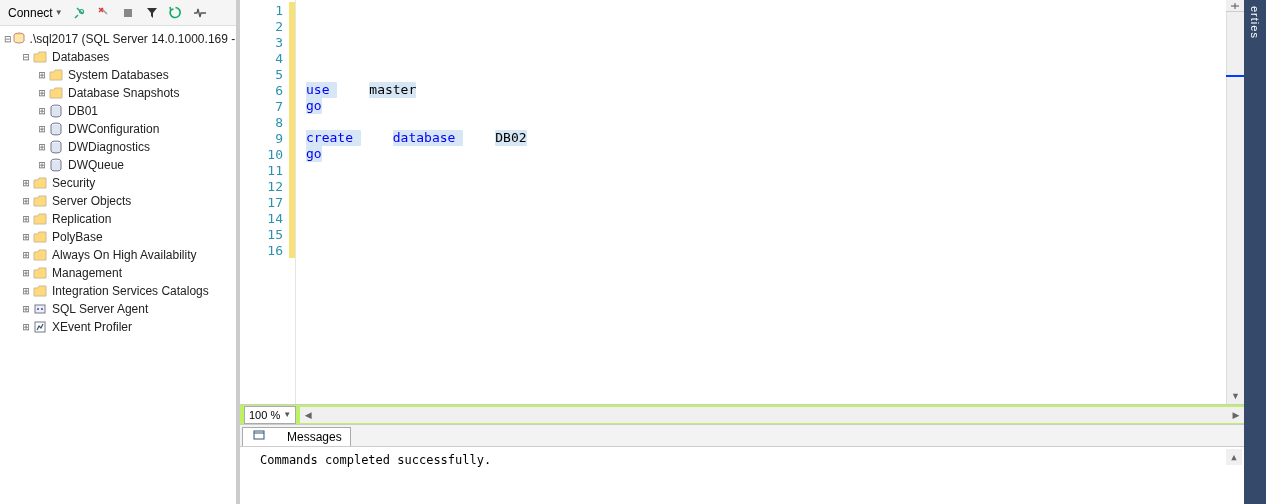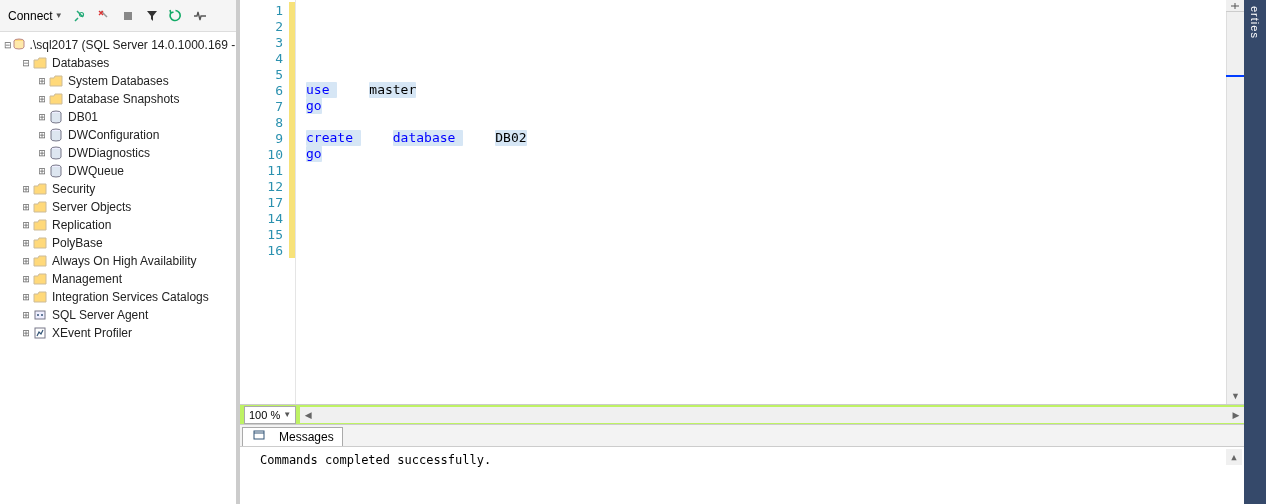--- a/index.html
+++ b/index.html
@@ -22,21 +22,21 @@
     flex-direction: column;
     position: relative;
   }
   .explorer-toolbar {
     display: flex;
     align-items: center;
     padding: 4px 4px;
     border-bottom: 1px solid #ddd;
     gap: 2px;
     background: #f5f5f5;
-    height: 32px;
+    height: 26px;
   }
   .explorer-toolbar .connect {
     display: flex;
     align-items: center;
     gap: 2px;
     padding: 2px 4px;
     cursor: pointer;
   }
   .tbtn {
     width: 22px;
@@ -176,21 +176,21 @@
     display:flex; align-items:center; justify-content:center;
     color:#666; font-size:9px; cursor:pointer;
   }
   .hscroll .l{left:0;} .hscroll .r{right:0;}
 
   .tabs-row {
     height:22px; display:flex; align-items:flex-end;
     background:#f3f3f3; border-top:1px solid #ccc; padding-left:2px;
   }
   .tab {
-    display:flex; align-items:flex-start; gap:8px;
+    display:flex; align-items:flex-start; gap:16px;
     background:#fff; border:1px solid #aaa; border-bottom:none;
     padding:2px 8px; font-size:12px; cursor:pointer;
   }
   .messages {
     flex: 0 0 58px;
     background:#fff; border-top:1px solid #ccc;
     font-family: Consolas, monospace; font-size:12px;
     padding: 6px 20px;
     position:relative;
   }

